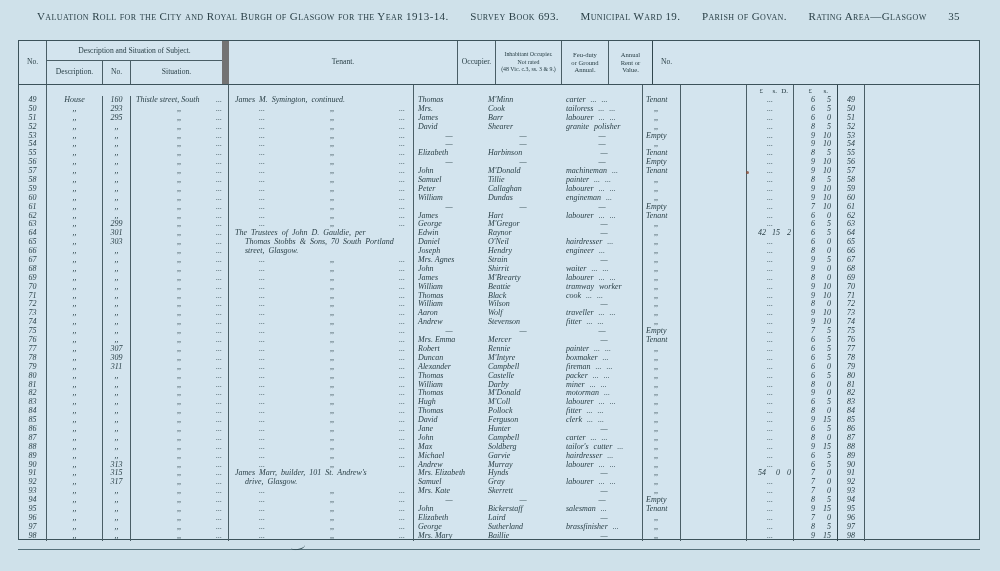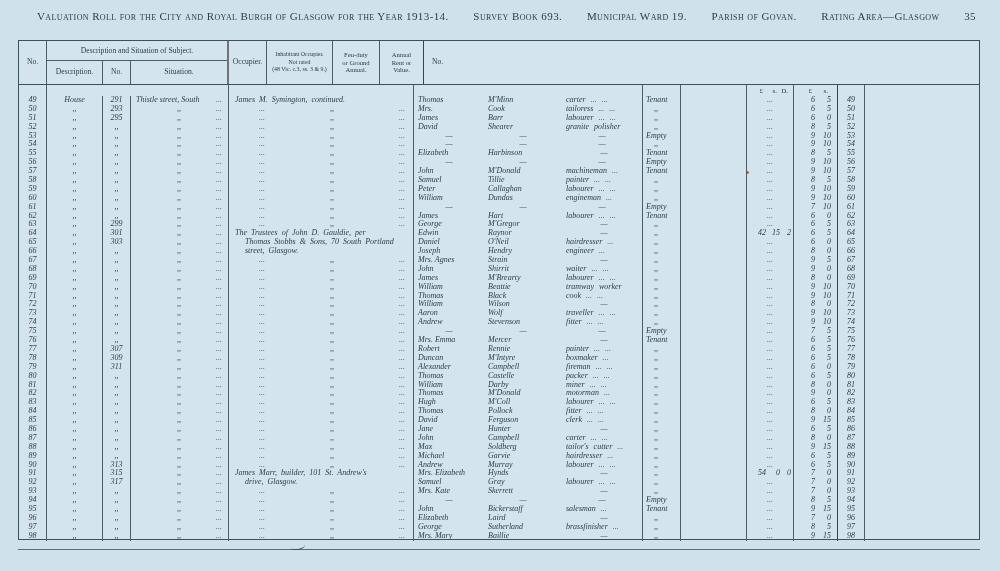--- a/index.html
+++ b/index.html
@@ -4,40 +4,40 @@
 <style>
   html,body{margin:0;padding:0}
   body{
     width:1000px;height:571px;position:relative;overflow:hidden;
     background:#cfe1ea;color:#2b4148;
     font-family:"Liberation Serif","DejaVu Serif",serif;
     -webkit-font-smoothing:antialiased;
   }
   
   .masthead{
-    position:absolute;left:37px;right:24px;top:10px;
+    position:absolute;left:37px;right:40px;top:10px;
     display:flex;justify-content:space-between;align-items:baseline;
     font-variant:small-caps;font-size:11px;letter-spacing:.4px;white-space:nowrap;
   }
   
   .vtable{
     position:absolute;left:18px;top:40px;width:962px;height:500px;
     border:1.6px solid #3c525a;box-sizing:border-box;background:#d3e4ee;
   }
   .thead{display:flex;height:44px;border-bottom:1.2px solid #3c525a;box-sizing:border-box;}
   .hc{border-right:1px solid #4a5e66;box-sizing:border-box;display:flex;flex-direction:column;
       align-items:center;justify-content:center;text-align:right;font-size:7.6px;line-height:1.15;}
   .hc:last-child{border-right:none}
   .hsmall{font-size:5.9px;line-height:1.25}
   .hmoney{font-size:6.6px;line-height:1.2}
   
   .c-no{width:28px}.c-desc{width:56px}.c-stno{width:28px}.c-sit{width:98px}
   .c-prop{width:185px}.c-ten{width:229px}.c-occr{width:38px}.c-inh{width:66px}
   .c-feu{width:47px}.c-rent{width:44px}.c-no2{width:27px}.c-rem{flex:1}
-  .hgroup{width:182px;display:flex;flex-direction:column;padding:0;border-right:2px solid #737373;box-sizing:border-box}
+  .hgroup{width:182px;display:flex;flex-direction:column;padding:0;border-right:7px solid #737373;box-sizing:border-box}
   .hgroup .glabel{height:20px;display:flex;align-items:center;justify-content:center;
       border-bottom:1px solid #4a5e66;font-size:7.6px;box-sizing:border-box}
   .hgroup .gsub{flex:1;display:flex}
   .hgroup .gsub .hc{height:100%}
   .rent-sep{border-right:1.6px solid #31464e !important}
   
   .munits{display:flex;height:11px;font-size:7px;}
   .mu{border-right:1px solid #4a5e66;box-sizing:border-box;display:flex;align-items:center}
   .mu:last-child{border-right:none}
   
@@ -85,20 +85,21 @@
   <div class="thead">
     <div class="hc c-no">No.</div>
     <div class="hgroup">
       <div class="glabel">Description and Situation of Subject.</div>
       <div class="gsub">
         <div class="hc c-desc">Description.</div>
         <div class="hc c-stno">No.</div>
         <div class="hc c-sit" style="flex:1;border-right:none">Situation.</div>
       </div>
     </div>
+    <div class="hc c-ten">Tenant.</div>
     <div class="hc c-occr">Occupier.</div>
     <div class="hc c-inh hsmall">
       <span>Inhabitant Occupier.</span>
       <span>Not rated</span>
       <span>(48 Vic. c.3, ss. 3 &amp; 9.)</span>
     </div>
     <div class="hc c-feu hmoney">
       <span>Feu-duty</span>
       <span>or Ground</span>
       <span>Annual.</span>
@@ -128,21 +129,21 @@
       <span class="r2">s.</span>
     </div>
     <div class="mu c-no2"></div>
     <div class="mu c-rem"></div>
   </div>
 
   <div class="tbody">
       <div class="trow">
         <div class="td c-no ctr">49</div>
         <div class="td c-desc ctr">House</div>
-        <div class="td c-stno ctr">291</div>
+        <div class="td c-stno ctr">160</div>
         <div class="td c-sit">
           <div class="sitL">Thistle street, South</div>
           <div class="sitR">...</div>
         </div>
         <div class="td c-prop">
           <div class="pt">James M. Symington, continued.</div>
         </div>
         <div class="td c-ten">
           <div class="t1">Thomas</div>
           <div class="t2">M'Minn</div>

